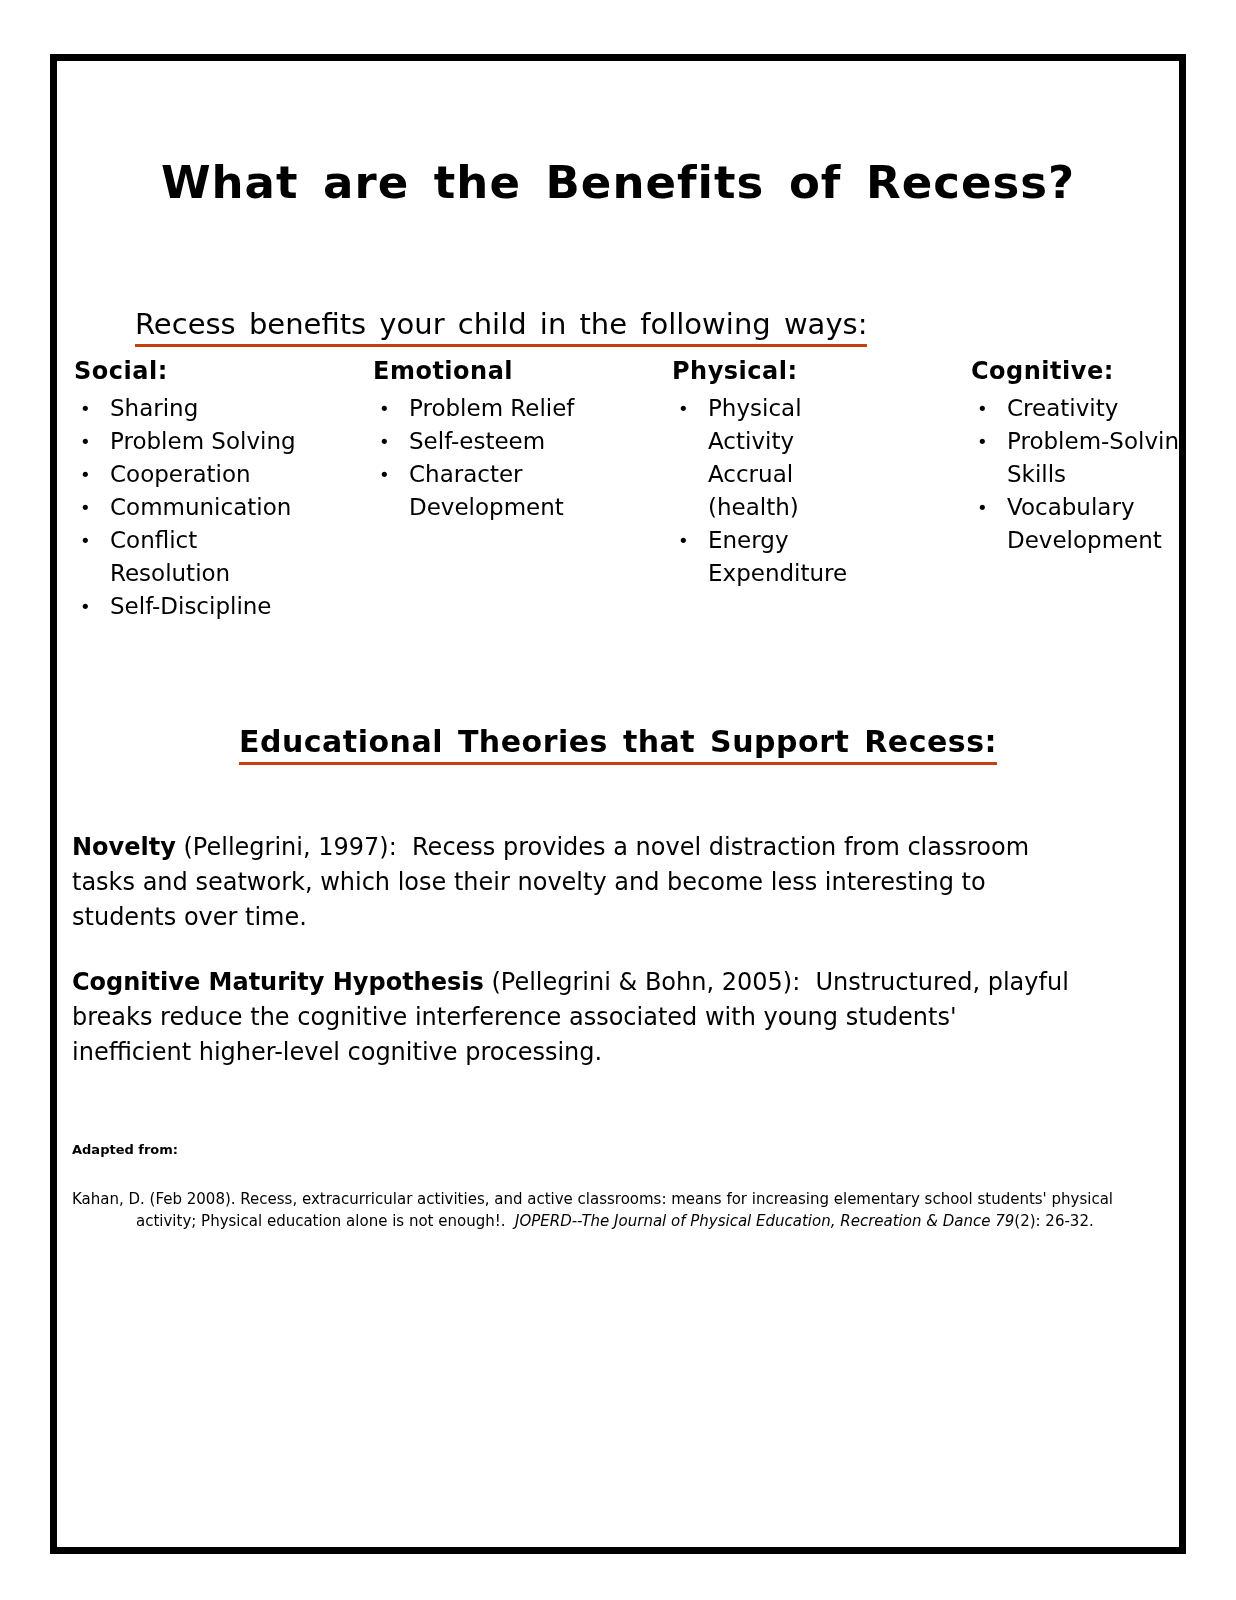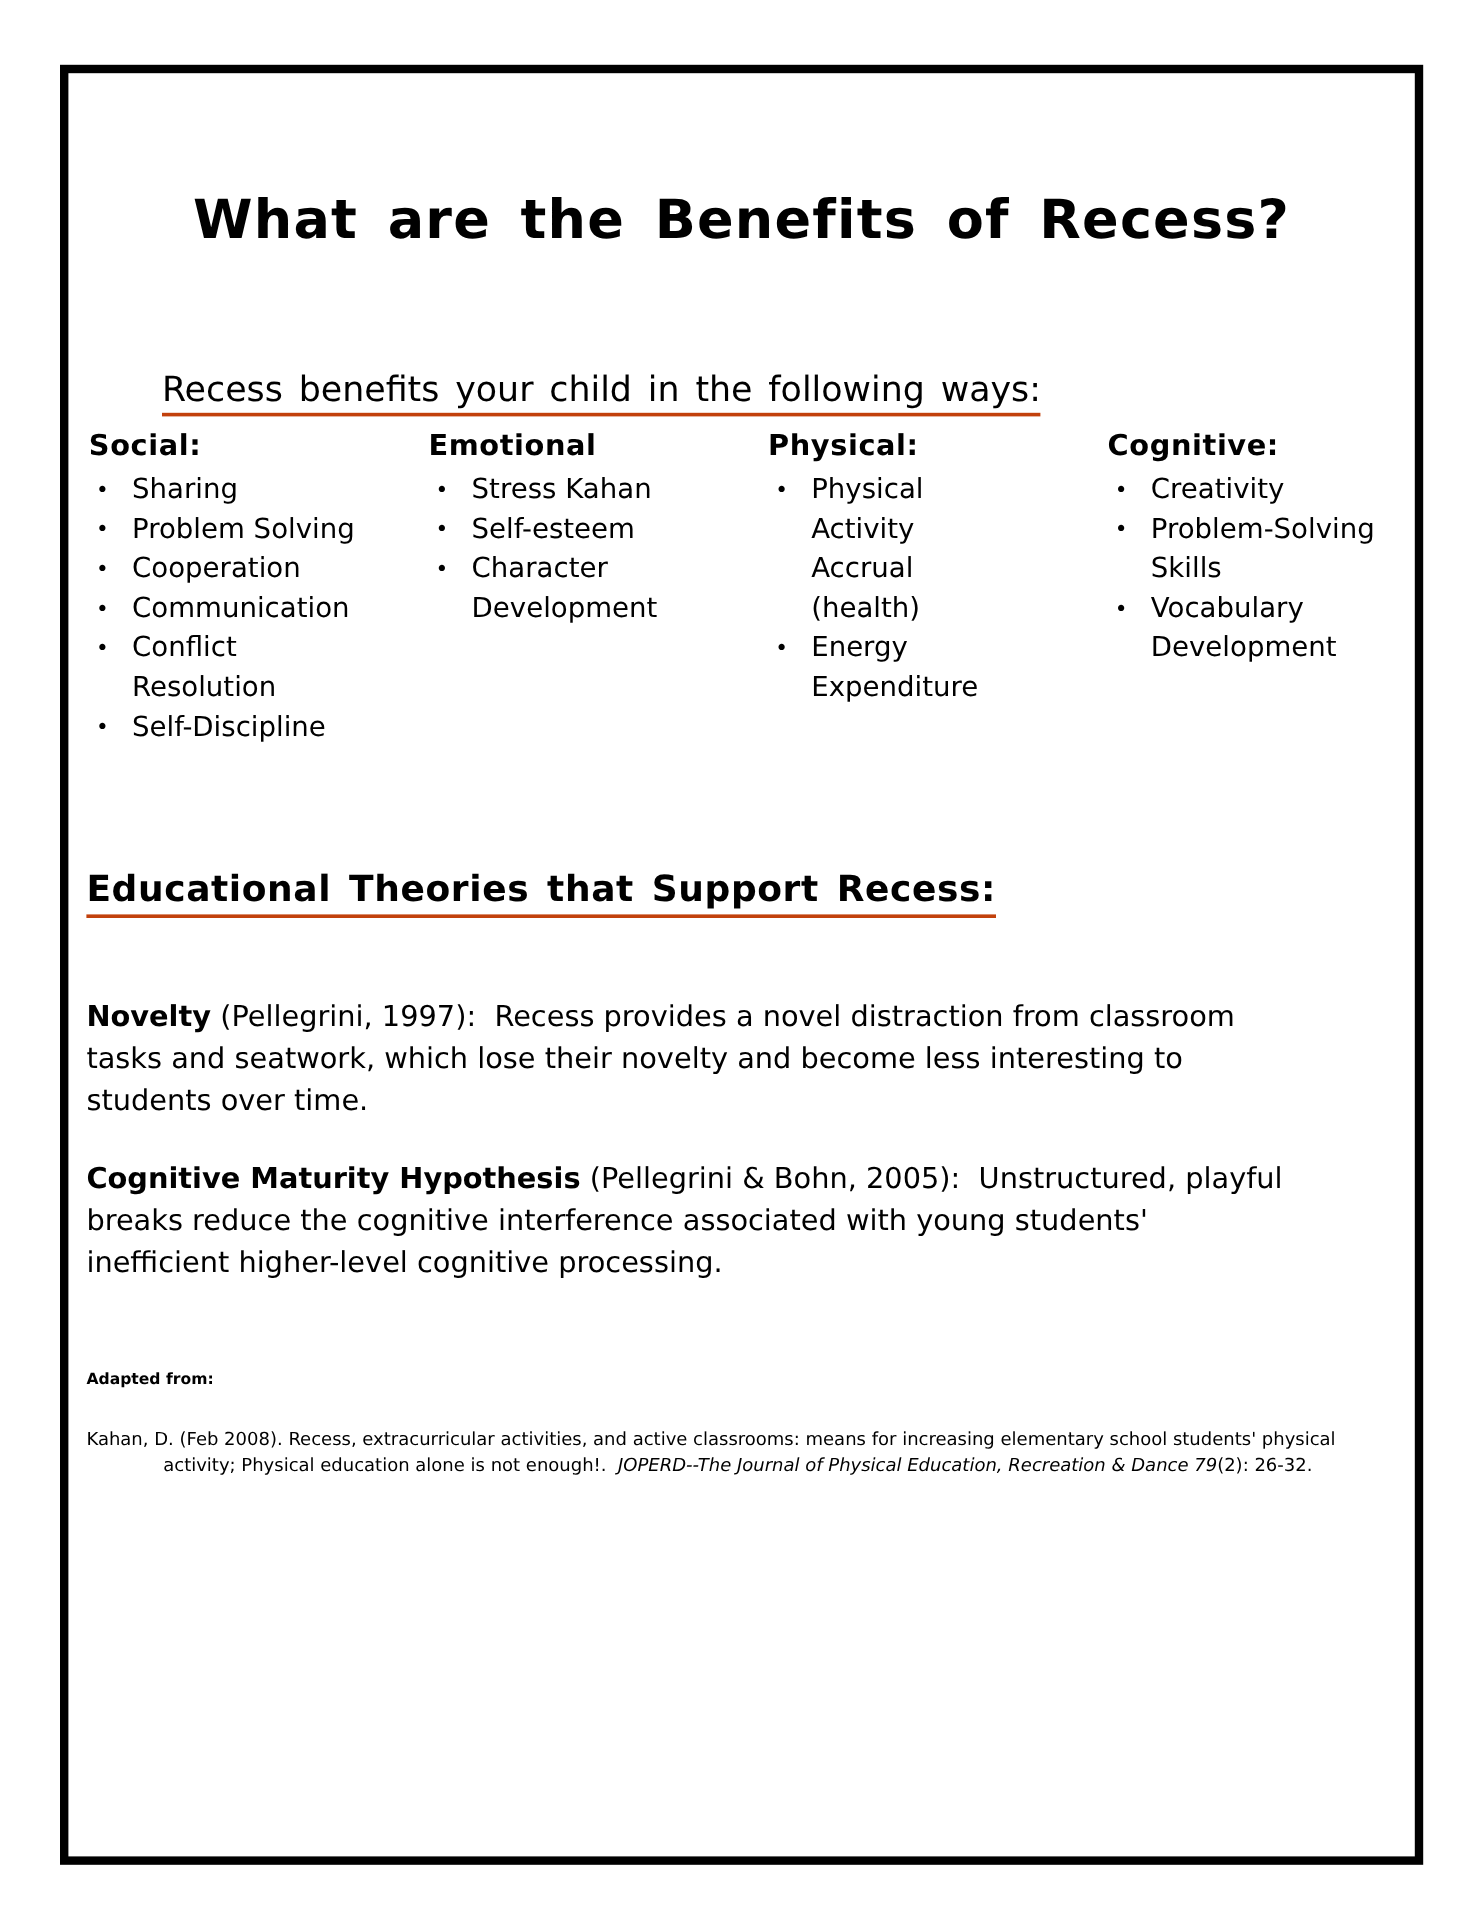--- a/index.html
+++ b/index.html
@@ -44,20 +44,21 @@
   }
   .u-line {
     border-bottom: 3px solid #c2410c;
     padding-bottom: 3px;
   }
   .columns {
     display: grid;
     grid-template-columns: 283px 283px 283px 287px;
     margin-top: 14px;
     padding-left: 2px;
+    gap: 16px;
   }
   .col-header {
     font-size: 24px;
     font-weight: 700;
     line-height: 30px;
     margin-bottom: 6px;
     letter-spacing: 0.5px;
   }
   ul.col-list {
     list-style: none;
@@ -72,21 +73,21 @@
     white-space: pre-line;
   }
   .bullet {
     position: absolute;
     left: 6px;
     top: 0;
     font-size: 18px;
   }
   .theories-heading {
     margin: 100px 0 0 0;
-    text-align: left;
+    text-align: center;
     font-size: 30px;
     font-weight: 700;
     letter-spacing: 0.5px;
     word-spacing: 4px;
     line-height: 1.25;
   }
   .theories {
     margin-top: 70px;
   }
   .theories p {
@@ -140,21 +141,21 @@
           <li><span class="bullet">•</span><span class="li-text">Cooperation</span></li>
           <li><span class="bullet">•</span><span class="li-text">Communication</span></li>
           <li><span class="bullet">•</span><span class="li-text">Conflict
 Resolution</span></li>
           <li><span class="bullet">•</span><span class="li-text">Self-Discipline</span></li>
         </ul>
       </div>
       <div class="col">
         <div class="col-header">Emotional</div>
         <ul class="col-list">
-          <li><span class="bullet">•</span><span class="li-text">Stress Kahan</span></li>
+          <li><span class="bullet">•</span><span class="li-text">Problem Relief</span></li>
           <li><span class="bullet">•</span><span class="li-text">Self-esteem</span></li>
           <li><span class="bullet">•</span><span class="li-text">Character
 Development</span></li>
         </ul>
       </div>
       <div class="col">
         <div class="col-header">Physical:</div>
         <ul class="col-list">
           <li><span class="bullet">•</span><span class="li-text">Physical
 Activity

